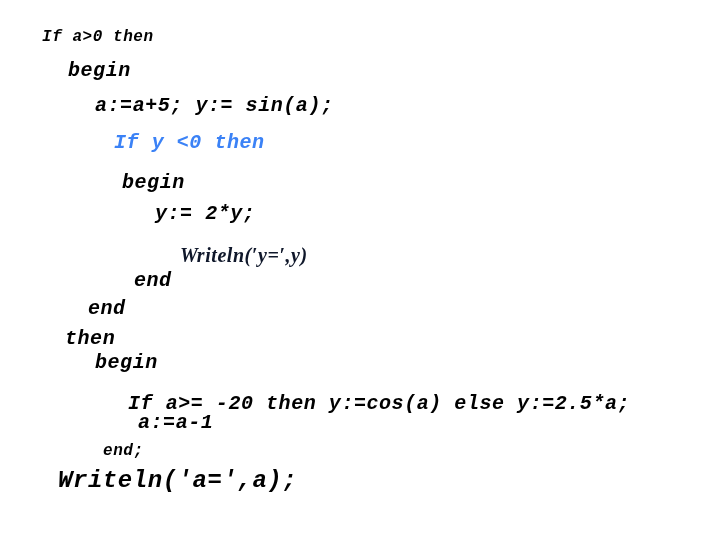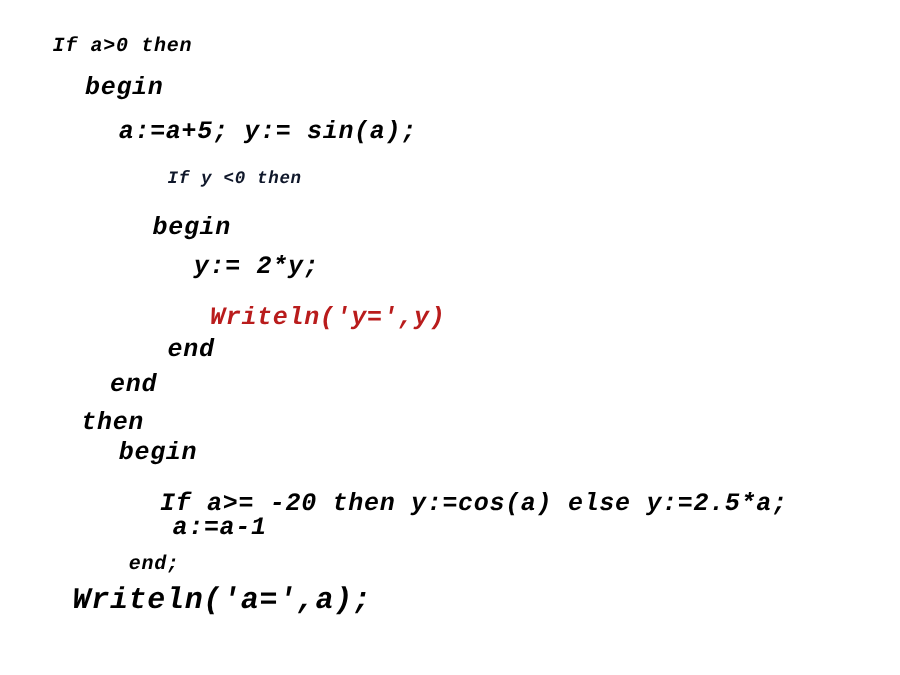--- a/index.html
+++ b/index.html
@@ -30,24 +30,24 @@
   }
 </style>
 </head>
 <body>
 
 <div id="slide" style="background: rgb(255, 255, 255);">
   <div id="code-block">
       <div class="code-line" style="left: 42px; top: 26px; font-size: 16px; color: rgb(0, 0, 0);">If a&gt;0 then</div>
       <div class="code-line" style="left: 68px; top: 60px; font-size: 20px; color: rgb(0, 0, 0);">begin</div>
       <div class="code-line" style="left: 95px; top: 95px; font-size: 20px; color: rgb(0, 0, 0);">a:=a+5; y:= sin(a);</div>
-      <div class="code-line" style="left: 134px; top: 132px; font-size: 14px; color: #0f172a;">If y &lt;0 then</div>
+      <div class="code-line" style="left: 114px; top: 132px; font-size: 20px; color: #3b82f6;">If y &lt;0 then</div>
       <div class="code-line" style="left: 122px; top: 172px; font-size: 20px; color: rgb(0, 0, 0);">begin</div>
       <div class="code-line" style="left: 155px; top: 203px; font-size: 20px; color: rgb(0, 0, 0);">y:= 2*y;</div>
-      <div class="code-line" style="left: 168px; top: 244px; font-size: 20px; color: #b91c1c;">Writeln(′y=′,y)</div>
+      <div class="code-line" style="left: 180px; top: 244px; font-size: 20px; color: #0f172a; font-family: Liberation Serif, serif;">Writeln(′y=′,y)</div>
       <div class="code-line" style="left: 134px; top: 270px; font-size: 20px; color: rgb(0, 0, 0);">end</div>
       <div class="code-line" style="left: 88px; top: 298px; font-size: 20px; color: rgb(0, 0, 0);">end</div>
       <div class="code-line" style="left: 65px; top: 328px; font-size: 20px; color: rgb(0, 0, 0);">then</div>
       <div class="code-line" style="left: 95px; top: 352px; font-size: 20px; color: rgb(0, 0, 0);">begin</div>
       <div class="code-line" style="left: 128px; top: 393px; font-size: 20px; color: rgb(0, 0, 0);">If a&gt;= -20 then y:=cos(a) else y:=2.5*a;</div>
       <div class="code-line" style="left: 138px; top: 412px; font-size: 20px; color: rgb(0, 0, 0);">a:=a-1</div>
       <div class="code-line" style="left: 103px; top: 440px; font-size: 16px; color: rgb(0, 0, 0);">end;</div>
       <div class="code-line" style="left: 58px; top: 470px; font-size: 24px; color: rgb(0, 0, 0);">Writeln(′a=′,a);</div>
     </div>
 </div>

